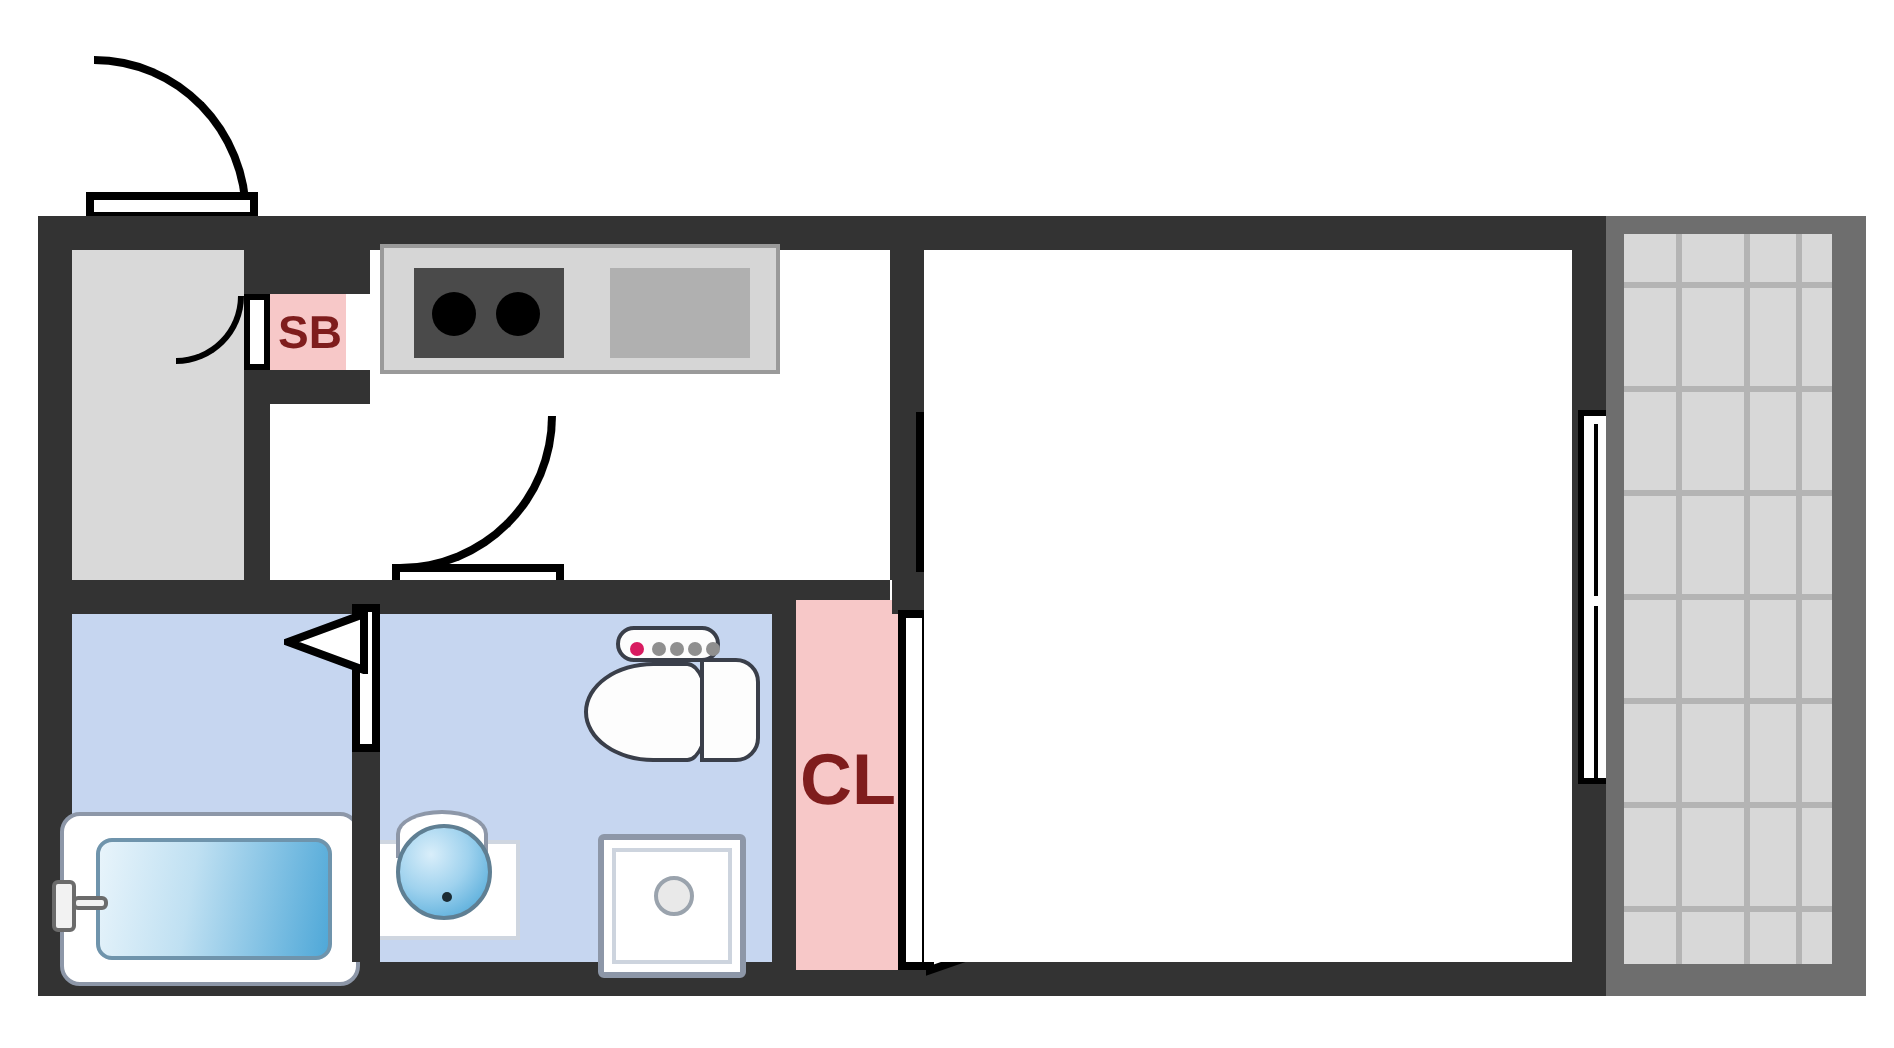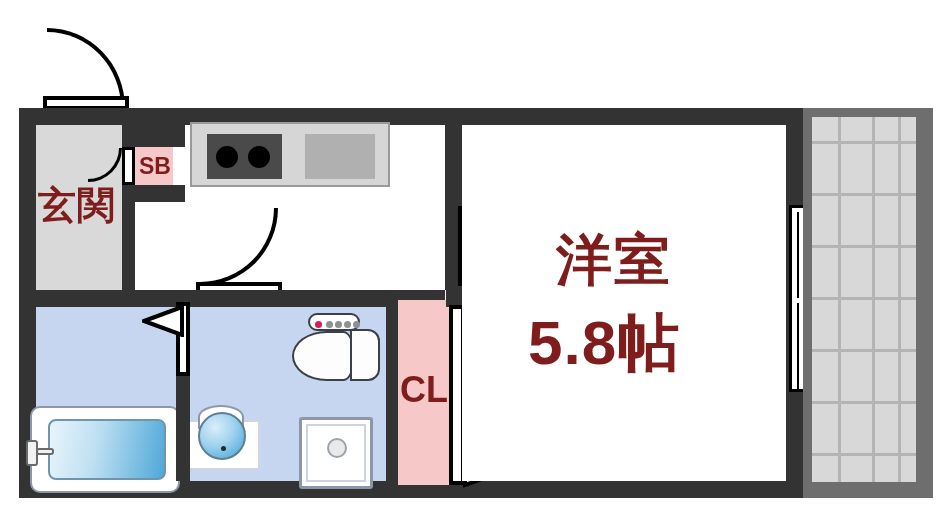--- a/index.html
+++ b/index.html
@@ -80,21 +80,20 @@
 
   <div class="abs wall" style="left:19px;top:108px;width:800px;height:17px;"></div>
 
   <div class="abs wall" style="left:19px;top:108px;width:17px;height:390px;"></div>
 
   <div class="abs wall" style="left:19px;top:481px;width:800px;height:17px;"></div>
 
   <div class="abs wall" style="left:786px;top:108px;width:17px;height:390px;"></div>
 
   <div class="abs room-gray" style="left:36px;top:125px;width:86px;height:165px;"></div>
-  <div class="abs lbl lbl-genkan" style="left:38px;top:186px;">玄関</div>
 
   <div class="abs swing swing-br" style="left:88px;top:148px;width:34px;height:34px;border-width:3px;"></div>
   <div class="abs panel-thin" style="left:122px;top:147px;width:13px;height:38px;"></div>
 
   <div class="abs room-pink" style="left:135px;top:147px;width:38px;height:38px;"></div>
   <div class="abs lbl lbl-sb" style="left:139px;top:155px;">SB</div>
 
   <div class="abs wall" style="left:122px;top:125px;width:13px;height:22px;"></div>
   <div class="abs wall" style="left:122px;top:185px;width:13px;height:105px;"></div>
 
@@ -173,22 +172,20 @@
       <polygon points="2,3 48,19 2,35" fill="#ffffff" stroke="#000000" stroke-width="4"></polygon>
     </svg>
   </div>
   <div class="abs arrow" style="left:463px;top:450px;width:50px;height:38px;">
     <svg width="50" height="38" viewBox="0 0 50 38">
       <polygon points="2,3 48,19 2,35" fill="#ffffff" stroke="#000000" stroke-width="4"></polygon>
     </svg>
   </div>
 
   <div class="abs room-white" style="left:462px;top:125px;width:324px;height:356px;"></div>
-  <div class="abs lbl lbl-room" style="left:556px;top:232px;">洋室</div>
-  <div class="abs lbl lbl-size" style="left:528px;top:312px;">5.8帖</div>
 
   <div class="abs slider-frame" style="left:789px;top:205px;width:17px;height:187px;">
     <div class="slider-leaf" style="left:5px;top:4px;height:86px;"></div>
     <div class="slider-leaf" style="left:5px;top:95px;height:86px;"></div>
   </div>
 
   <div class="abs balcony-frame" style="left:803px;top:108px;width:130px;height:390px;"></div>
   <div class="abs balcony-face" style="left:812px;top:117px;width:104px;height:365px;overflow:hidden;">
     <div class="bgrid-h" style="top:24px;"></div>
     <div class="bgrid-h" style="top:76px;"></div>

